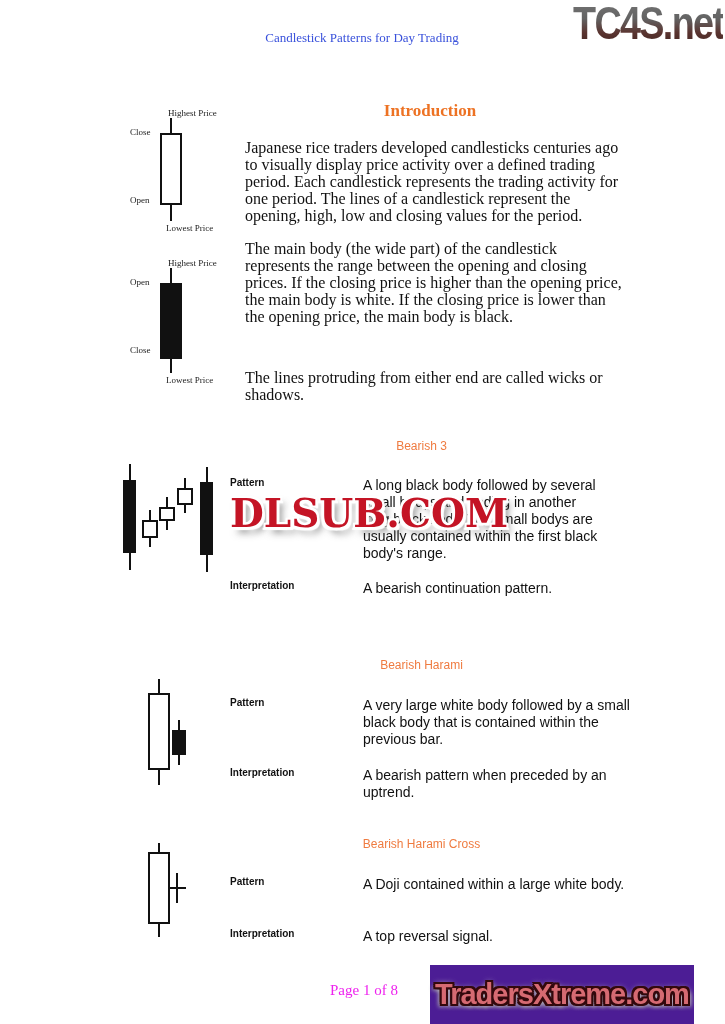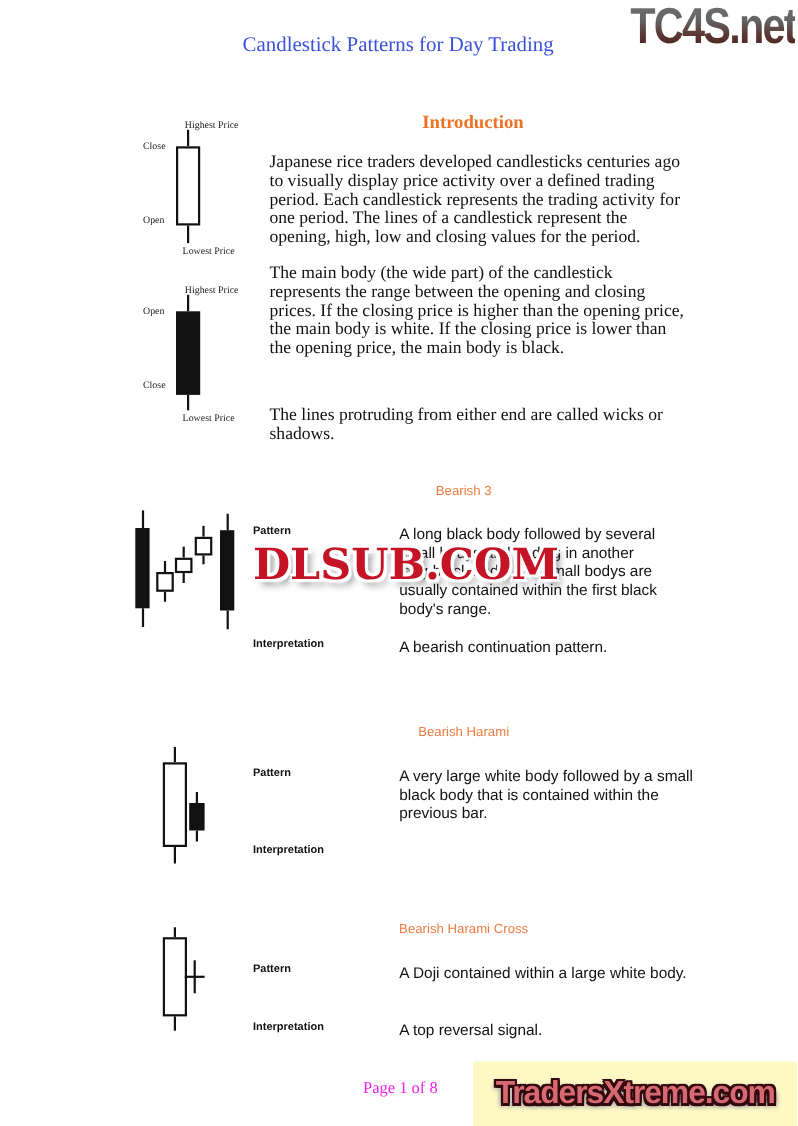--- a/index.html
+++ b/index.html
@@ -1,21 +1,21 @@
 <!DOCTYPE html>
 <html><head>
 <meta charset="utf-8">
 <style>
   html,body{margin:0;padding:0;background:#fff;}
   .page{position:relative;width:725px;height:1024px;background:#fff;overflow:hidden;
         font-family:"Liberation Serif",serif;color:#1a1a1a;}
 
   
   .doc-title{position:absolute;top:30px;left:122px;width:480px;text-align:center;
-             font-size:19px;color:#3951db;}
+             font-size:13px;color:#3951db;}
   .tc4s-logo{position:absolute;top:-4px;right:2px;font-family:"Liberation Sans",sans-serif;
              font-weight:800;font-size:46px;letter-spacing:-2px;
              transform:scaleX(0.82);transform-origin:top right;
              background:linear-gradient(to bottom,#787878 0%,#636363 42%,#5a3430 68%,#3d201d 100%);
              -webkit-background-clip:text;background-clip:text;color:transparent;}
 
   
   .diagram{position:absolute;}
   .wick{position:absolute;width:2px;background:#111;}
   .cbody-white{position:absolute;background:#fff;border:2px solid #111;}
@@ -49,21 +49,21 @@
              font-family:"DejaVu Serif",serif;font-weight:900;font-size:39px;letter-spacing:0px;
              color:#c41425;
              text-shadow:
                2px 0 0 #fff,-2px 0 0 #fff,0 2px 0 #fff,0 -2px 0 #fff,
                2px 2px 0 #fff,-2px -2px 0 #fff,2px -2px 0 #fff,-2px 2px 0 #fff,
                3px 3px 1px #fff,-3px 3px 1px #fff,
                5px 6px 7px rgba(60,60,60,0.55);}
 
   
   .page-num{position:absolute;left:330px;top:982px;font-size:15px;color:#ee22ee;}
-  .tx-strip{position:absolute;left:430px;top:965px;width:295px;height:59px;background:#fef9c3;
+  .tx-strip{position:absolute;left:430px;top:965px;width:264px;height:59px;background:#4c1d95;
             display:flex;align-items:center;justify-content:center;}
   .tx-logo{font-family:"Liberation Sans",sans-serif;font-weight:800;font-size:29px;
            letter-spacing:-1px;color:#d66a72;
            text-shadow:
              2px 0 0 #33090d,-2px 0 0 #33090d,0 2px 0 #33090d,0 -2px 0 #33090d,
              2px 2px 0 #33090d,-2px -2px 0 #33090d,2px -2px 0 #33090d,-2px 2px 0 #33090d,
              0 0 6px #c9c9c9,3px 3px 4px #aaa,-3px 3px 4px #aaa;}
 </style>
 </head>
 <body>
@@ -138,20 +138,21 @@
     <div class="wick" style="left:18px;top:95px;height:15px;"></div>
 
     <div class="wick" style="left:38px;top:45px;height:10px;"></div>
     <div class="cbody-black" style="left:32px;top:55px;width:14px;height:25px;"></div>
     <div class="wick" style="left:38px;top:80px;height:10px;"></div>
   </div>
 
   <div class="plabel bh-pat">Pattern</div>
   <div class="ptext bh-pat-t">A very large white body followed by a small black body that is contained within the previous bar.</div>
   <div class="plabel bh-int">Interpretation</div>
+  <div class="ptext bh-int-t">A bearish pattern when preceded by an uptrend.</div>
 
   <div class="sec-heading h-bhc">Bearish Harami Cross</div>
 
   <div class="diagram" style="left:140px;top:843px;width:110px;height:115px;">
     <div class="wick" style="left:18px;top:0px;height:9px;"></div>
     <div class="cbody-white" style="left:8px;top:9px;width:18px;height:68px;"></div>
     <div class="wick" style="left:18px;top:81px;height:13px;"></div>
 
     <div class="wick" style="left:36px;top:30px;height:30px;"></div>
     <div style="position:absolute;left:28px;top:44px;width:18px;height:2px;background:#111;"></div>

